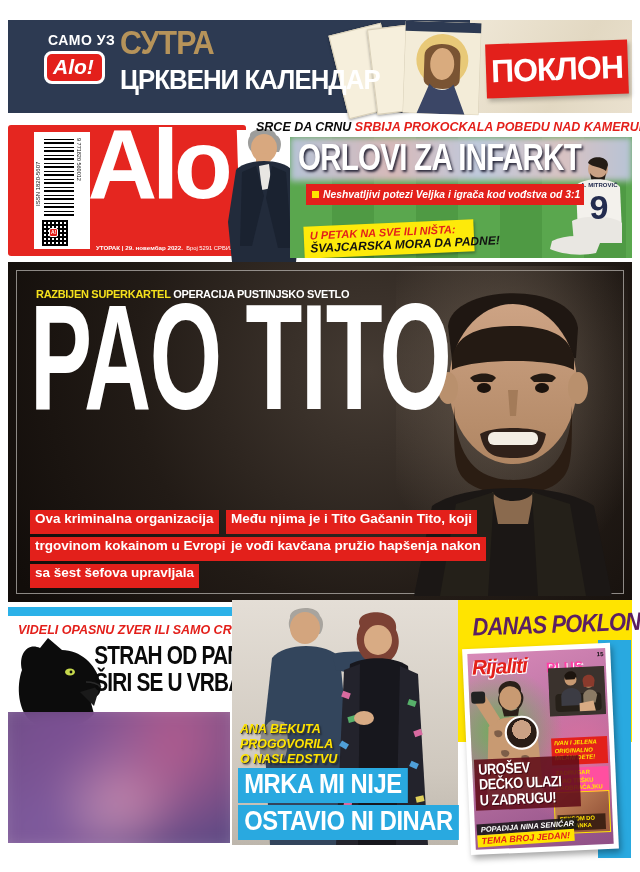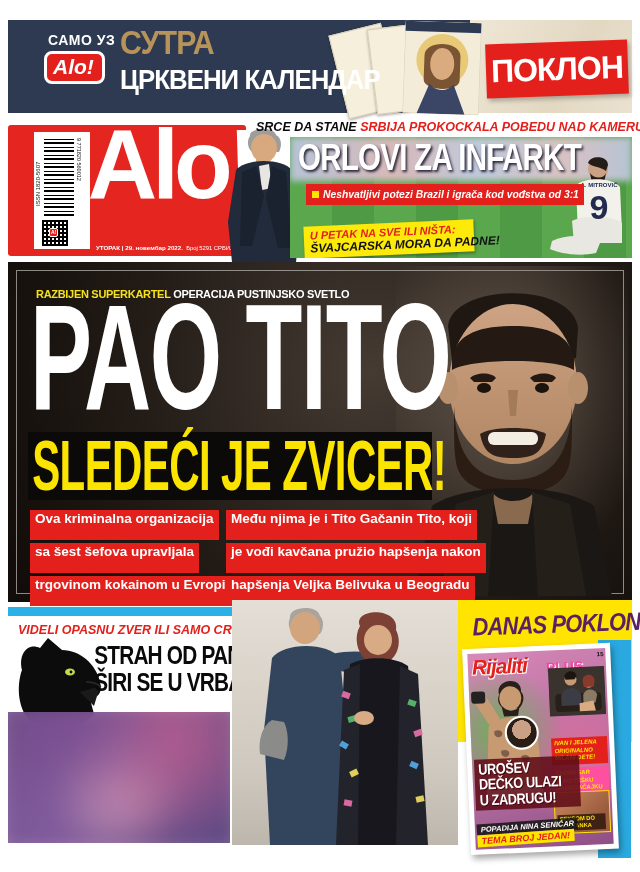--- a/index.html
+++ b/index.html
@@ -67,21 +67,21 @@
   .main-kicker{left:28px;top:26px;font-weight:800;font-size:11px;letter-spacing:-.3px;white-space:nowrap;}
   .main-kicker .y{color:#f5e11c;}
   .main-kicker .w{color:#fff;}
   .pao{left:22px;top:34px;color:#fff;font-weight:800;font-size:150px;line-height:.82;
     letter-spacing:-2px;transform:scaleX(.62);white-space:nowrap;}
   .subbar{left:20px;top:170px;width:404px;height:68px;background:#0c0a09;display:flex;align-items:center;}
   .subbar span{display:block;color:#fbe400;font-weight:800;font-size:70px;letter-spacing:-1px;
     transform:scaleX(.6);transform-origin:left center;white-space:nowrap;padding-left:7px;}
   .redlines{top:248px;}
   .redlines .ln{display:table;background:#e3201b;color:#fff;font-weight:bold;font-size:13.5px;
-    padding:1px 5px 14px;margin-bottom:3px;white-space:nowrap;text-align:right;}
+    padding:1px 5px 8px;margin-bottom:3px;white-space:nowrap;text-align:right;}
   .rl-left{left:22px;}
   .rl-right{left:218px;}
   .tito{right:4px;top:4px;width:232px;height:330px;}
 
   
   .cyan-bar{left:8px;top:607px;width:450px;height:9px;background:#2bb1e8;}
   .panther-kicker{left:18px;top:623px;color:#e3201b;font-style:italic;font-weight:800;font-size:12.5px;white-space:nowrap;}
   .panther-headline{left:55px;top:642px;width:196px;text-align:right;color:#0a0a0a;font-weight:800;
     font-size:26px;line-height:1.04;letter-spacing:-1px;}
   .panther-headline span{display:block;transform:scaleX(.8);transform-origin:right top;white-space:nowrap;}
@@ -196,21 +196,21 @@
       <ellipse cx="52" cy="22" rx="13" ry="14" fill="#d8a87f"></ellipse>
       <path d="M44,30 C50,26 58,27 60,33 L54,40 L44,36 Z" fill="#d8a87f"></path>
       <path d="M24,44 C34,32 70,32 80,44 L88,100 L84,136 L20,136 L16,96 Z" fill="#222b3b"></path>
       <path d="M47,40 L57,38 L60,62 L50,64 Z" fill="#e8e6e2"></path>
       <path d="M30,46 L44,40 L52,70 L40,120 L28,120 Z" fill="#1a2230"></path>
       <path d="M74,46 L60,40 L54,72 L66,122 L80,122 Z" fill="#1a2230"></path>
     </svg>
   </div>
 
   <div class="abs sports-kicker">
-    <span>SRCE DA STANE</span>
+    <span>SRCE DA CRNU</span>
     <span class="red">SRBIJA PROKOCKALA POBEDU NAD KAMERUNOM (3:3)</span>
   </div>
 
   <div class="abs pitch">
     <div class="abs crowd"></div>
 
     <div class="abs" style="left:252px;top:18px;width:92px;height:103px;">
       <svg width="92" height="103" viewBox="0 0 92 103">
         <path d="M10,86 C26,78 50,80 58,88 L54,98 C36,102 16,98 8,94 Z" fill="#e9e7e2"></path>
         <ellipse cx="56" cy="14" rx="10" ry="11" fill="#caa184"></ellipse>
@@ -219,21 +219,21 @@
         <path d="M34,30 C44,22 70,22 78,32 L80,78 L36,80 Z" fill="#f3f1ec"></path>
         <path d="M30,66 C40,60 72,60 80,68 L80,88 L32,88 Z" fill="#e9e7e2"></path>
         <text x="57" y="64" font-family="Liberation Sans,sans-serif" font-size="34" font-weight="bold" fill="#232c4f" text-anchor="middle">9</text>
         <text x="57" y="32" font-family="Liberation Sans,sans-serif" font-size="6" font-weight="bold" fill="#232c4f" text-anchor="middle">A. MITROVIĆ</text>
       </svg>
     </div>
 
     <div class="abs cond orlovi">ORLOVI ZA INFARKT</div>
 
     <div class="abs sports-red">
-      <div><span class="bullet"></span><span>Neshvatljivi potezi Brazil i igrača kod vođstva od 3:1</span></div>
+      <div><span class="bullet"></span><span>Neshvatljivi potezi Veljka i igrača kod vođstva od 3:1</span></div>
     </div>
 
     <div class="abs sports-yellow">
       <div class="sy1">U PETAK NA SVE ILI NIŠTA:</div>
       <div class="sy2">ŠVAJCARSKA MORA DA PADNE!</div>
     </div>
   </div>
 
   <div class="abs main-panel">
     <div class="abs main-frame"></div>
@@ -271,33 +271,29 @@
       </svg>
     </div>
 
     <div class="abs main-kicker">
       <span class="y">RAZBIJEN SUPERKARTEL</span>
       <span class="w">OPERACIJA PUSTINJSKO SVETLO</span>
     </div>
 
     <div class="abs cond pao">PAO TITO</div>
 
-    <div class="abs subbar">
-      <span>SLEDEĆI JE ZVICER!</span>
-    </div>
 
     <div class="abs redlines rl-left">
       <span class="ln">Ova kriminalna organizacija</span>
+      <span class="ln">trgovinom kokainom u Evropi</span>
       <span class="ln">sa šest šefova upravljala</span>
-      <span class="ln">trgovinom kokainom u Evropi</span>
     </div>
     <div class="abs redlines rl-right">
       <span class="ln">Među njima je i Tito Gačanin Tito, koji</span>
       <span class="ln">je vođi kavčana pružio hapšenja nakon</span>
-      <span class="ln">hapšenja Veljka Belivuka u Beogradu</span>
     </div>
   </div>
 
   <div class="abs cyan-bar"></div>
 
   <div class="abs panther-kicker">VIDELI OPASNU ZVER ILI SAMO CRNU MACU</div>
   <div class="abs panther-img">
     <svg width="102" height="100" viewBox="0 0 102 100">
       <path d="M14,34 C10,18 20,6 32,12 L40,2 L54,14 C72,14 88,28 92,46 C95,56 90,62 82,63 L86,78 C72,94 40,98 24,86 C10,76 8,50 14,34 Z" fill="#0c0c0c"></path>
       <path d="M92,50 L72,56 L86,70 Z" fill="#1a1a1a"></path>
@@ -333,20 +329,29 @@
         <rect x="118" y="170" width="8" height="6" fill="#e0d05a" transform="rotate(-25 122 173)"></rect>
         <rect x="112" y="200" width="8" height="6" fill="#d86aa0" transform="rotate(10 116 203)"></rect>
         <rect x="176" y="100" width="8" height="6" fill="#57b06a" transform="rotate(18 180 103)"></rect>
         <rect x="182" y="130" width="8" height="6" fill="#d86aa0" transform="rotate(-20 186 133)"></rect>
         <rect x="178" y="162" width="8" height="6" fill="#4f9fd8" transform="rotate(24 182 165)"></rect>
         <rect x="184" y="196" width="8" height="6" fill="#e0d05a" transform="rotate(-12 188 199)"></rect>
       </g>
       <ellipse cx="132" cy="118" rx="10" ry="7" fill="#d8ab84"></ellipse>
     </svg>
   </div>
+  <div class="abs bekuta-kicker">
+    <span>ANA BEKUTA</span>
+    <span>PROGOVORILA</span>
+    <span>O NASLEDSTVU</span>
+  </div>
+  <div class="abs mrka">
+    <span class="sc">MRKA MI NIJE</span>
+    <span class="sc">OSTAVIO NI DINAR</span>
+  </div>
 
   <div class="abs gift-yellow"></div>
   <div class="abs gift-sheet-c"></div>
   <div class="abs gift-sheet-y"></div>
   <div class="abs danas">DANAS POKLON</div>
 
   <div class="abs mag">
     <div class="mag-cover">
 
       <svg width="80" height="150" viewBox="0 0 80 150" style="position:absolute;left:0;top:16px;">

